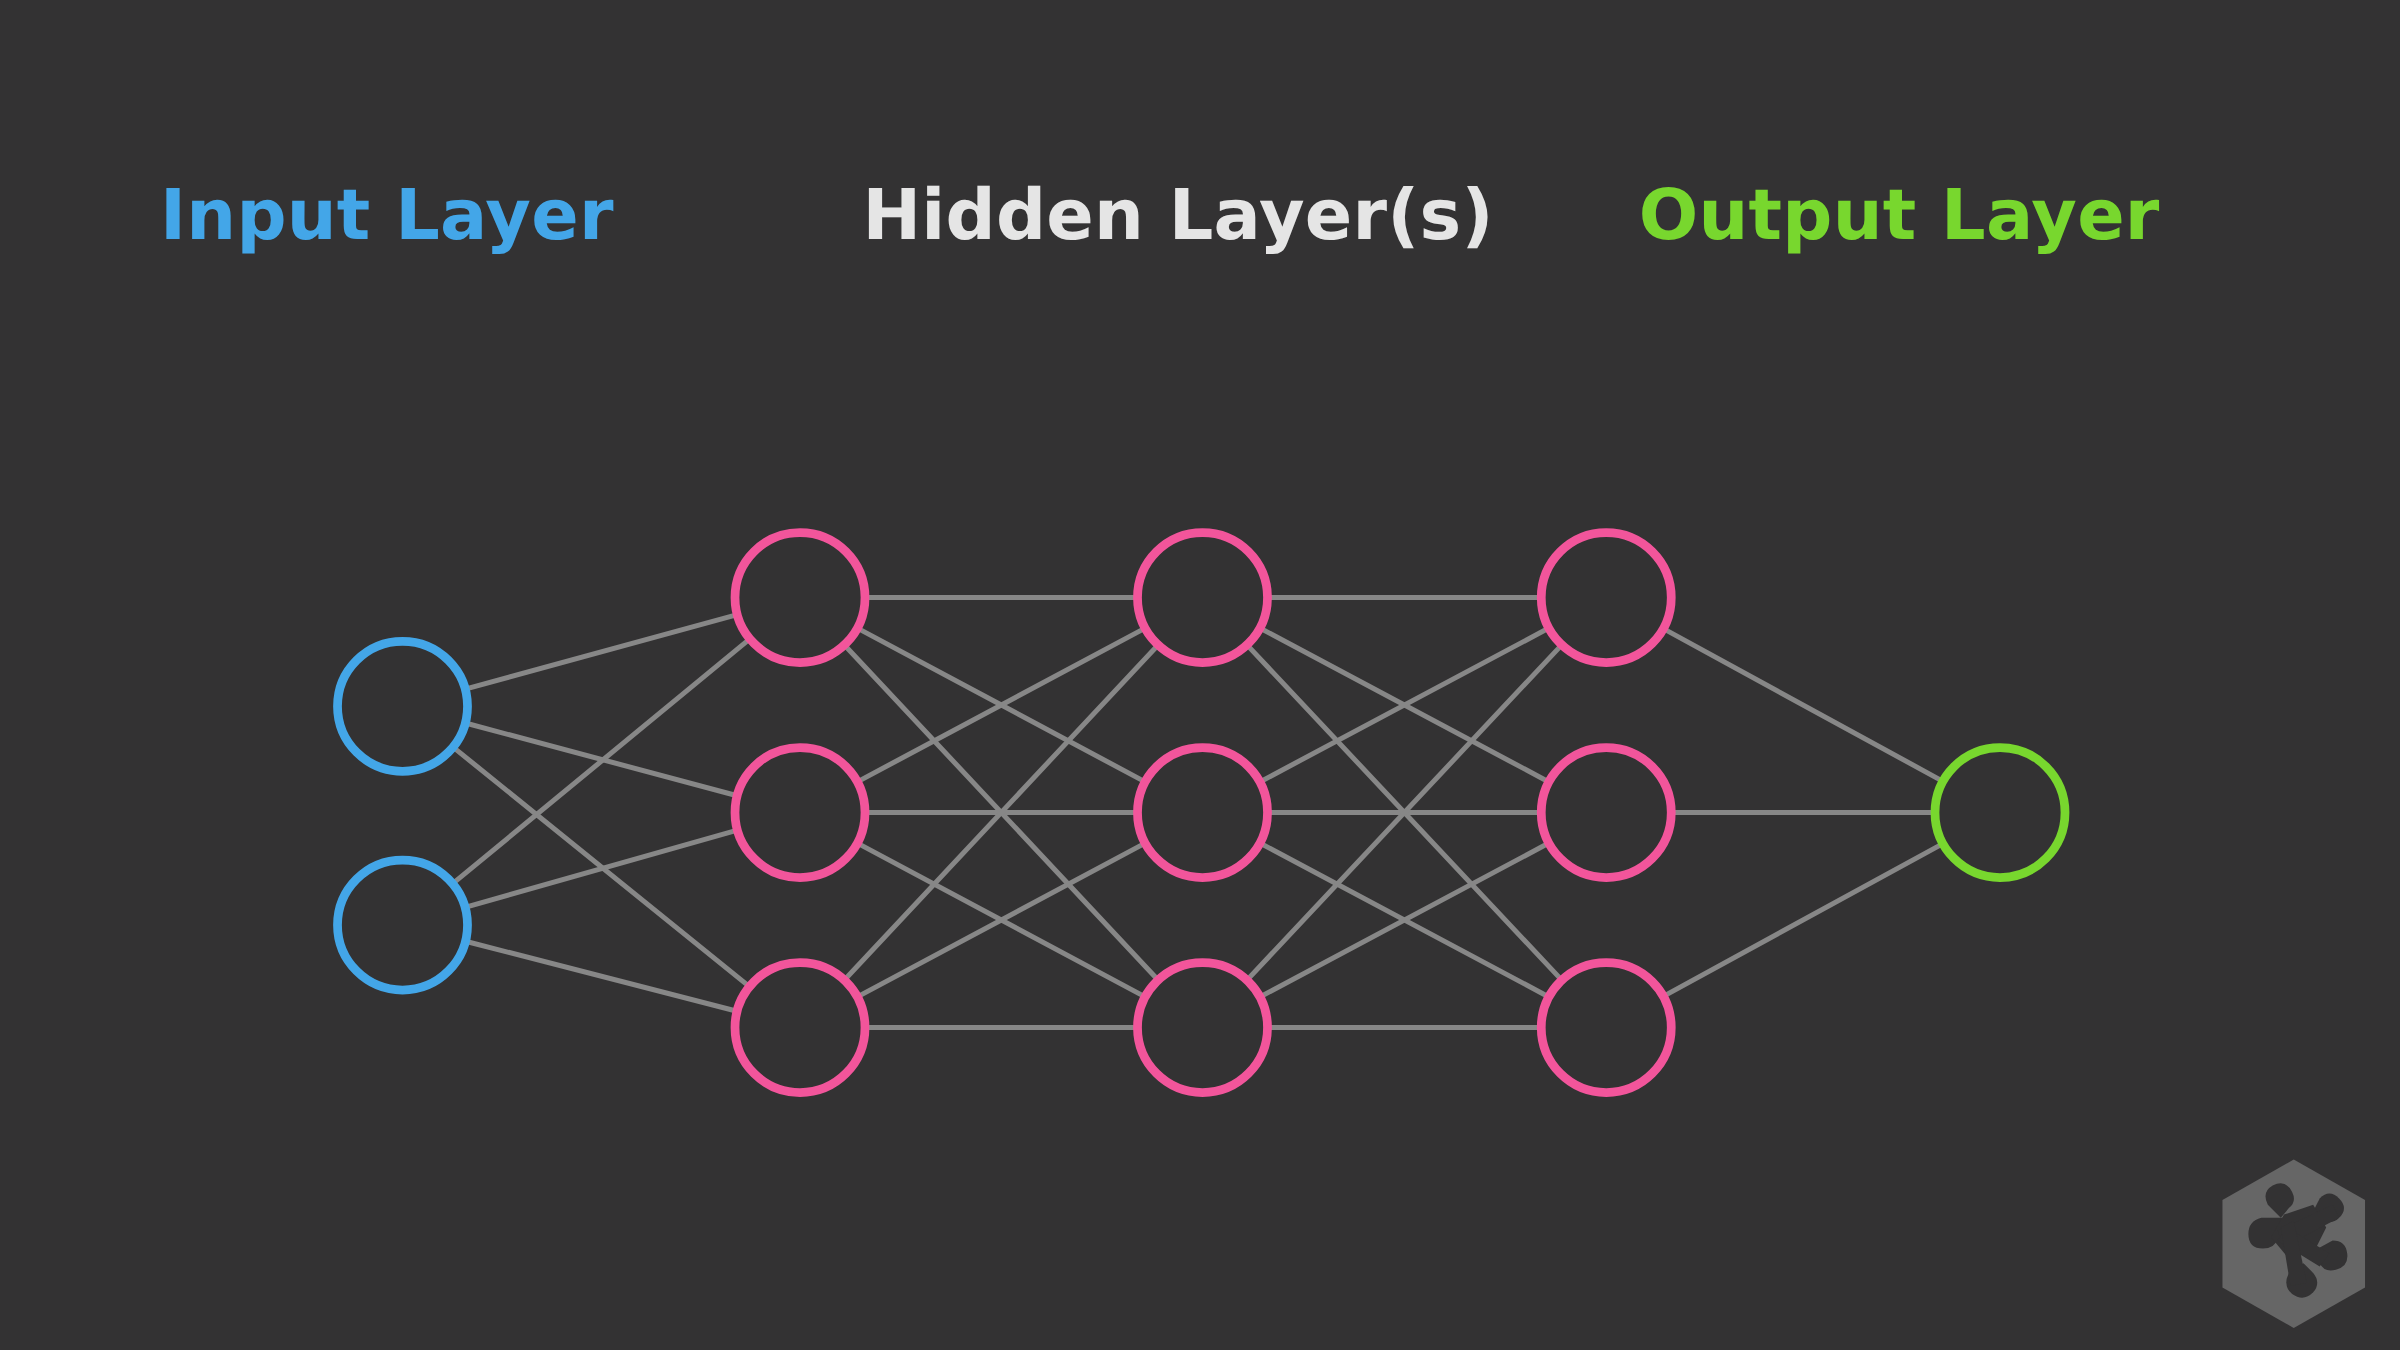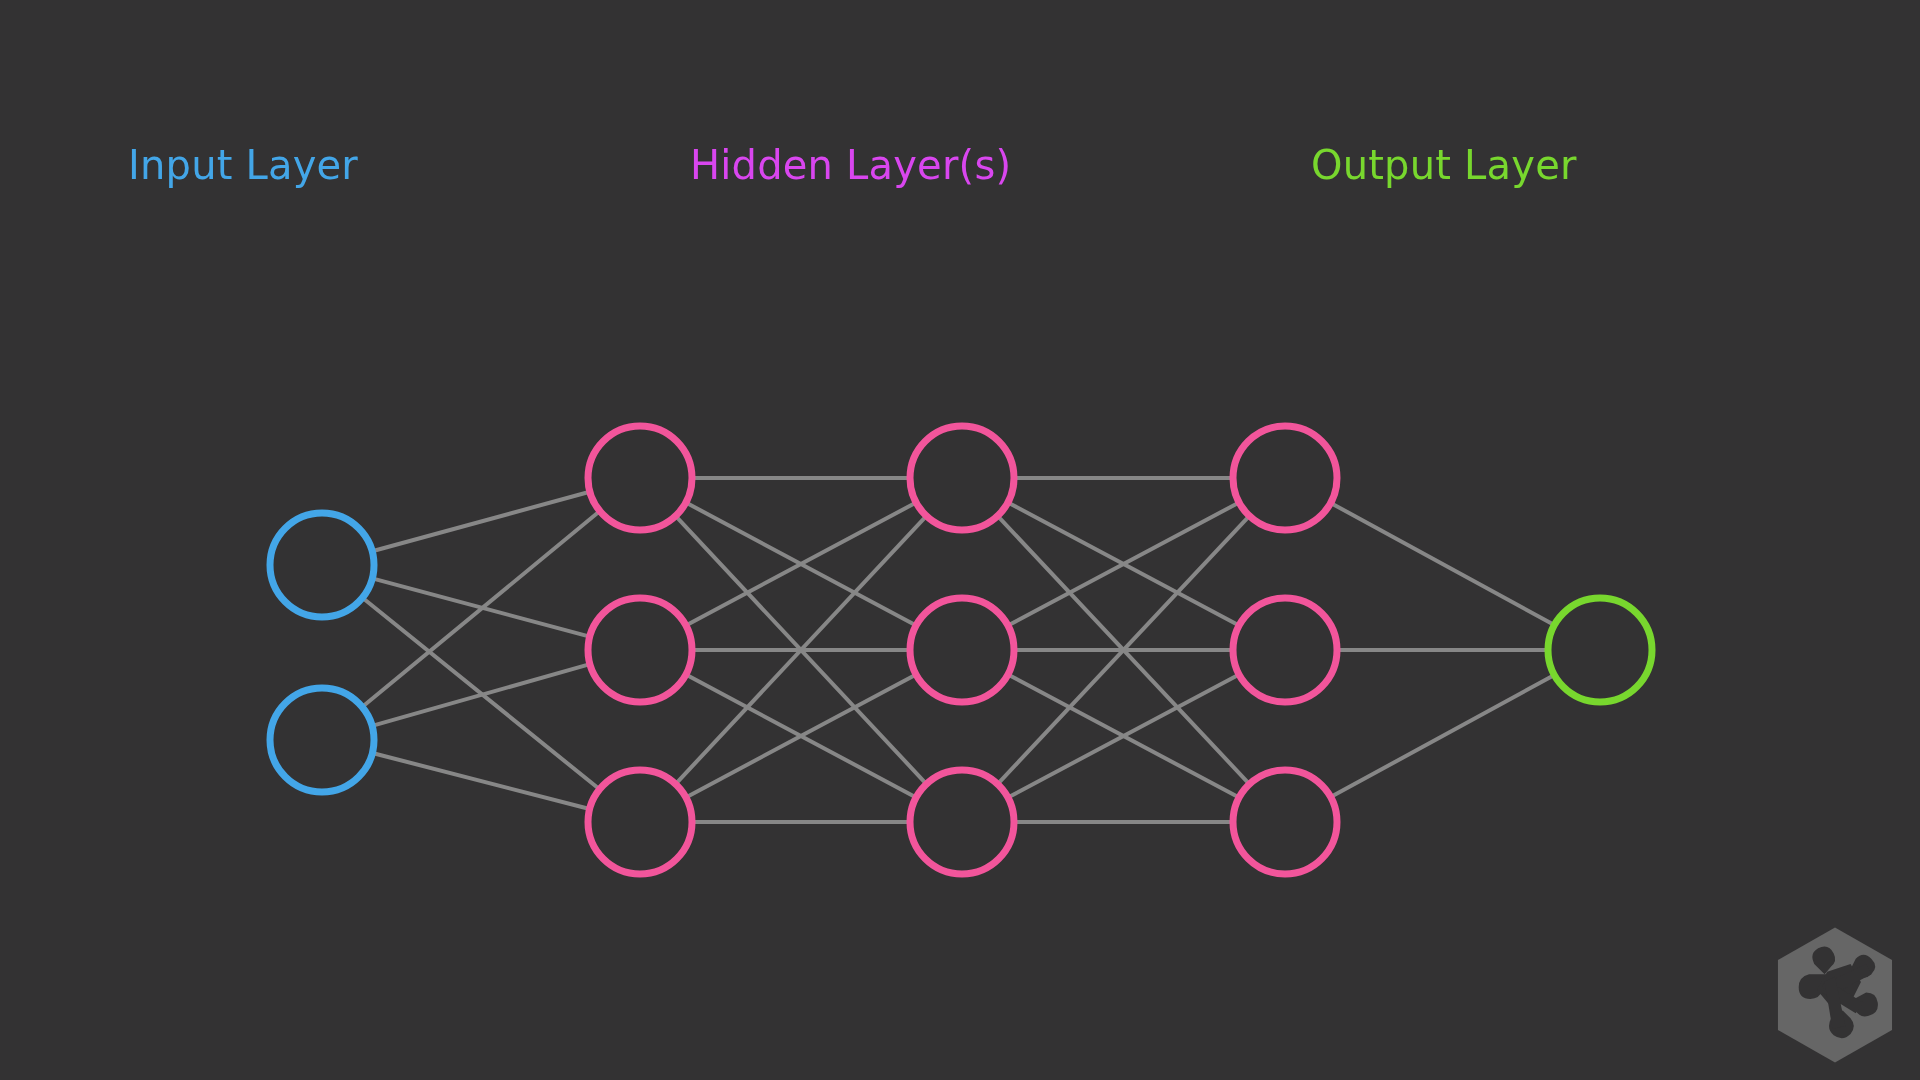--- a/index.html
+++ b/index.html
@@ -10,22 +10,22 @@
   #stage {
     position: relative;
     width: 1920px;
     height: 1080px;
     background: #333233;
     overflow: hidden;
     font-family: "DejaVu Sans", "Liberation Sans", sans-serif;
   }
   .layer-label {
     position: absolute;
-    font-size: 40px;
-    font-weight: 400;
+    font-size: 56px;
+    font-weight: 700;
     letter-spacing: 0.2px;
     white-space: nowrap;
     line-height: 1;
   }
   #label-input  { left: 128px;  top: 145px; }
   #label-hidden { left: 690px;  top: 145px; }
   #label-output { left: 1311px; top: 145px; }
 
   #net-svg {
     position: absolute;
@@ -89,21 +89,21 @@
         <circle cx="962" cy="822" r="52" fill="#333233" stroke="#f2559b" stroke-width="7"></circle>
         <circle cx="1285" cy="478" r="52" fill="#333233" stroke="#f2559b" stroke-width="7"></circle>
         <circle cx="1285" cy="650" r="52" fill="#333233" stroke="#f2559b" stroke-width="7"></circle>
         <circle cx="1285" cy="822" r="52" fill="#333233" stroke="#f2559b" stroke-width="7"></circle>
         <circle cx="1600" cy="650" r="52" fill="#333233" stroke="#78d72e" stroke-width="7"></circle>
       </g>
   </svg>
 
   <div class="layer-label" id="label-input" style="color: rgb(67, 166, 232);">Input Layer</div>
 
-  <div class="layer-label" id="label-hidden" style="color: #d946ef;">Hidden Layer(s)</div>
+  <div class="layer-label" id="label-hidden" style="color: #e5e5e5;">Hidden Layer(s)</div>
 
   <div class="layer-label" id="label-output" style="color: rgb(120, 215, 46);">Output Layer</div>
 
   <svg id="watermark" viewBox="0 0 100 108">
     <path id="wm-hex" d="M50 2 L94 27 L94 81 L50 106 L6 81 L6 27 Z" fill="#666666"></path>
     <g id="wm-glyph">
       <path d="M30 38 q-8 2 -8 10 q0 9 9 9 q7 0 9 -6 l10 -13 z" fill="#333233"></path>
       <path d="M34 30 q-4 -8 3 -12 q8 -4 12 4 q3 6 -2 10 l-5 6 z" fill="#333233"></path>
       <path d="M66 26 q6 -6 12 0 q6 6 0 12 q-4 4 -9 2 l-8 -4 z" fill="#333233"></path>
       <path d="M74 52 q8 0 9 8 q1 8 -7 10 q-7 2 -10 -4 l-3 -8 z" fill="#333233"></path>

